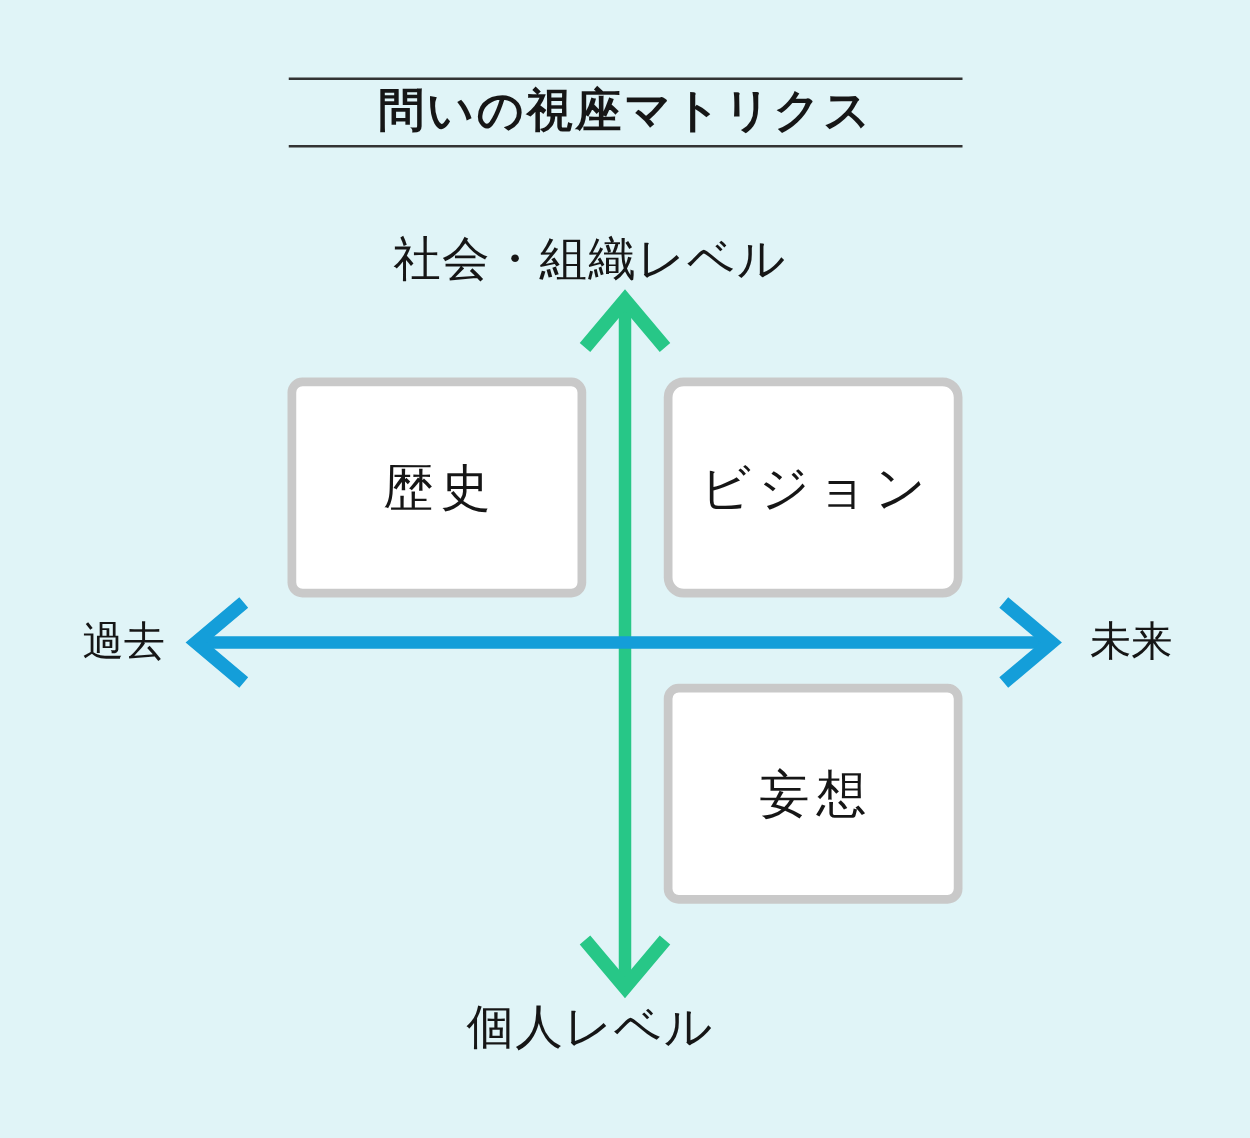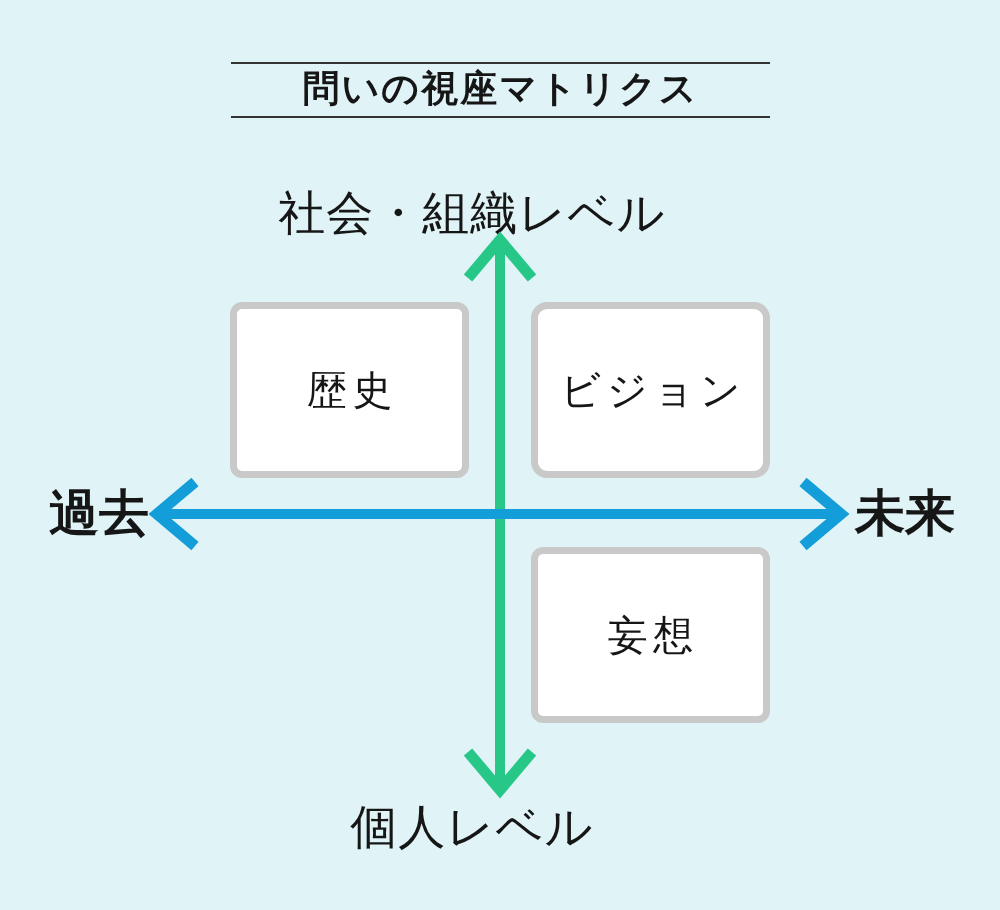--- a/index.html
+++ b/index.html
@@ -37,32 +37,32 @@
     letter-spacing:2px;
     white-space:nowrap;
   }
   .arrows{
     position:absolute;left:0;top:0;width:1000px;height:910px;
     pointer-events:none;
   }
   .axis-label{
     position:absolute;left:0;width:916px;
     text-align:center;
-    font-size:47px;
+    font-size:38px;
     font-weight:500;
     letter-spacing:1px;
     white-space:nowrap;
     padding-left:28px;
   }
   .axis-label.top{top:182px;}
   .axis-label.bottom{top:796px;font-family:Liberation Serif, serif;}
   .side-label{
     position:absolute;
     top:486px;height:54px;line-height:54px;
-    font-size:50px;font-weight:700;
+    font-size:33px;font-weight:400;
     text-align:center;white-space:nowrap;
   }
   .side-label.left{left:44px;width:110px;}
   .side-label.right{left:850px;width:110px;}
   .quadrant{
     position:absolute;
     width:239px;height:176px;
     background:var(--box-fill);
     border:7px solid var(--box-border);
     border-radius:12px;

